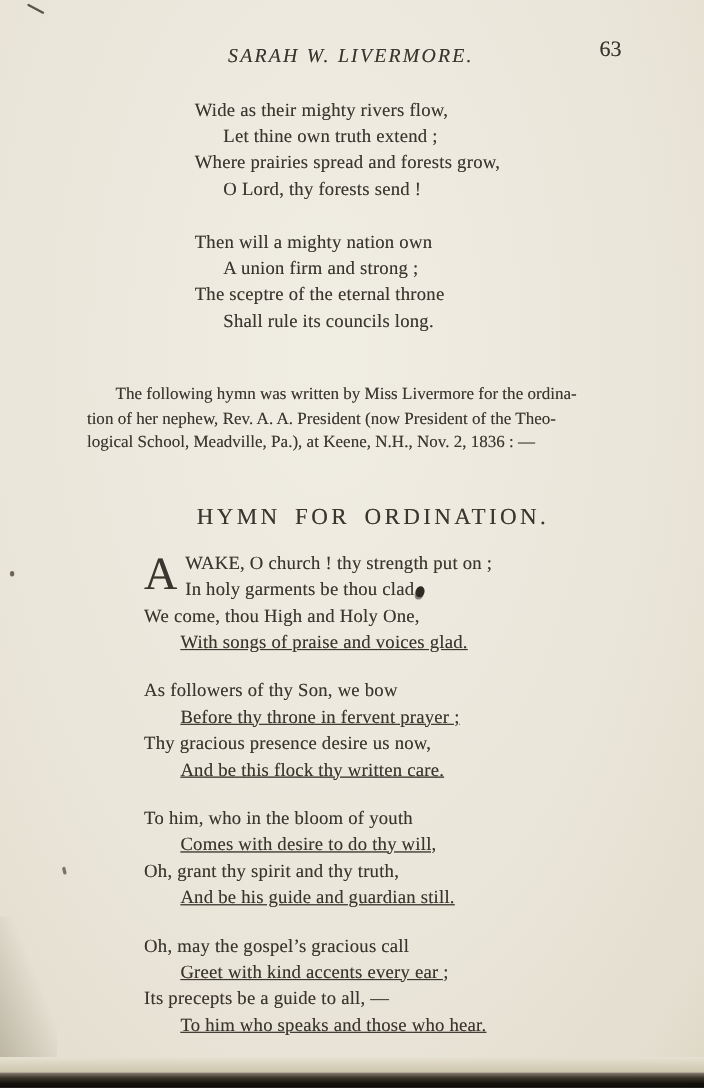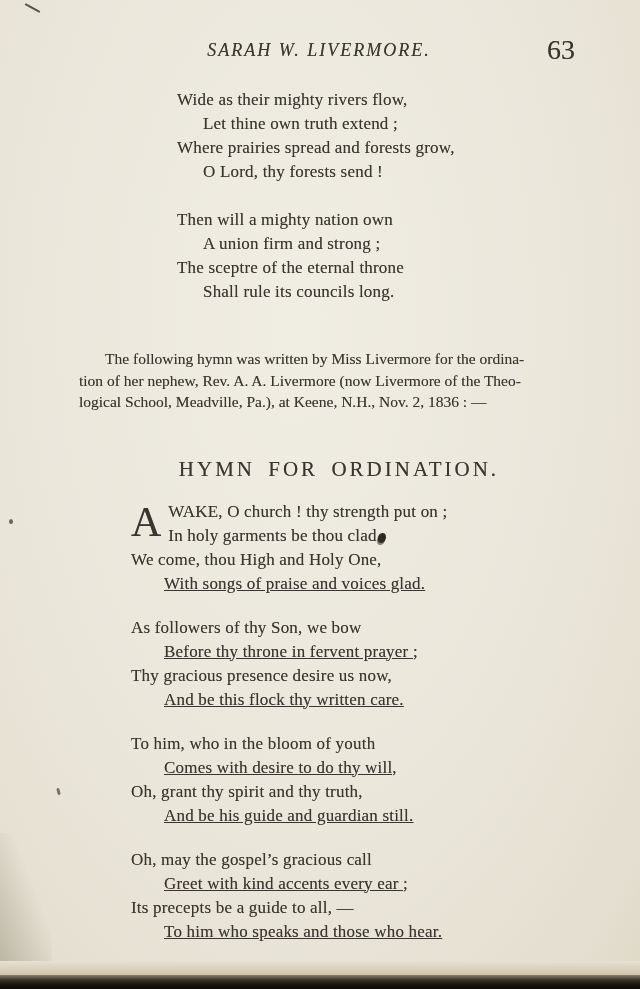--- a/index.html
+++ b/index.html
@@ -28,23 +28,23 @@
     left: 0; right: 40px;
     top: 40px;
     text-align: center;
     font-style: italic;
     font-size: 18px;
     letter-spacing: 2px;
     white-space: nowrap;
   }
   .page-number {
     position: absolute;
-    right: 84px;
+    right: 94px;
     top: 34px;
-    font-size: 28px;
+    font-size: 20px;
   }
 
   
   .poem-line { line-height: 24px; font-size: 17px; letter-spacing: 0.2px; }
   .poem-line.indent { margin-left: 26px; }
 
   .opening-poem { margin: 22px 0 0 158px; }
   .opening-poem .stanza { margin-bottom: 24px; }
 
   
@@ -142,21 +142,21 @@
     <div class="stanza">
       <div class="poem-line">Then will a mighty nation own</div>
       <div class="poem-line indent">A union firm and strong ;</div>
       <div class="poem-line">The sceptre of the eternal throne</div>
       <div class="poem-line indent">Shall rule its councils long.</div>
     </div>
   </div>
 
   <div class="note">
     <div class="note-line first">The following hymn was written by Miss Livermore for the ordina-</div>
-    <div class="note-line">tion of her nephew, Rev. A. A. Livermore (now Livermore of the Theo-</div>
+    <div class="note-line">tion of her nephew, Rev. A. A. President (now President of the Theo-</div>
     <div class="note-line">logical School, Meadville, Pa.), at Keene, N.H., Nov. 2, 1836 : —</div>
   </div>
 
   <div class="section-heading">HYMN FOR ORDINATION.</div>
 
   <div class="hymn">
     <div class="stanza">
       <div class="poem-line">
         <span class="dropcap">A</span><span>WAKE, O church ! thy strength put on ;</span>
       </div>

